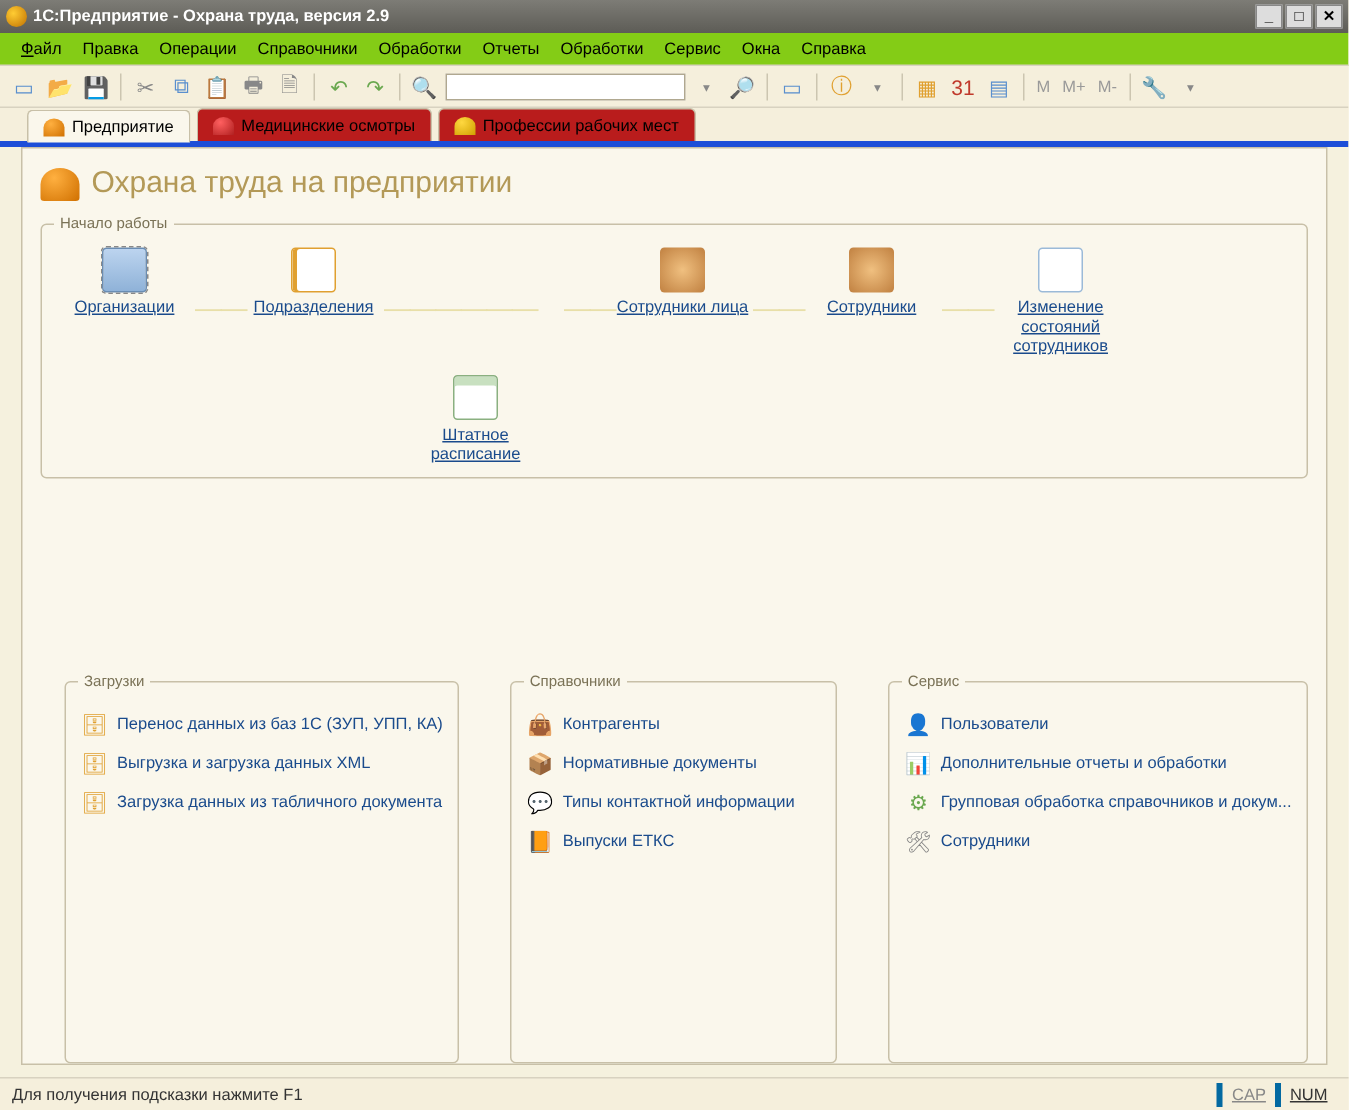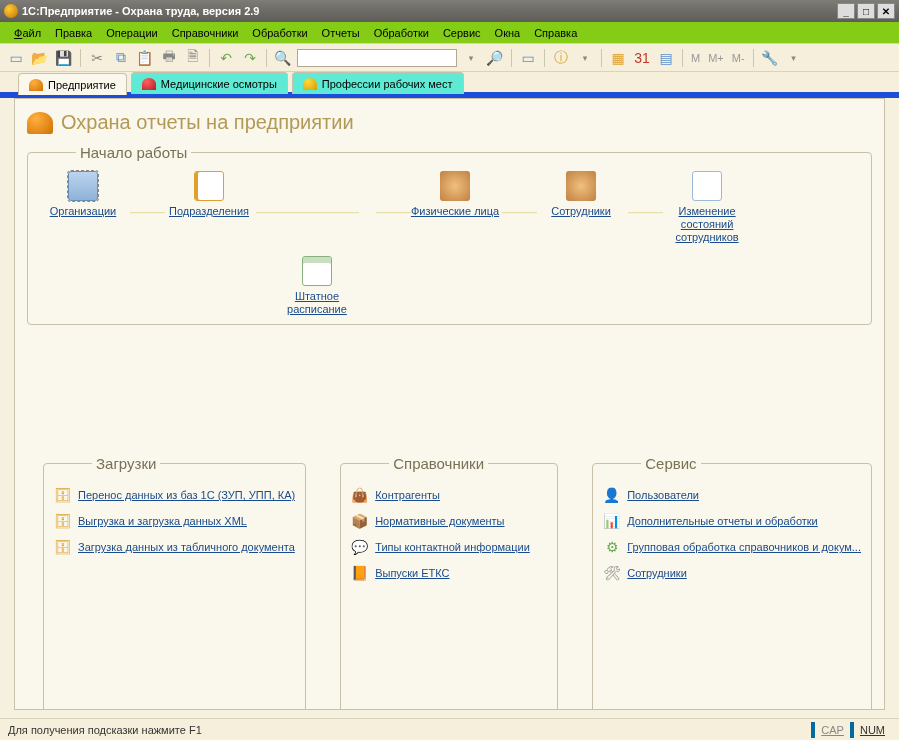--- a/index.html
+++ b/index.html
@@ -14,50 +14,50 @@
 .menubar { height: 22px; background: #84cc16; border-bottom: 1px solid #d8d2c0; display: flex; align-items: center; padding: 0 8px; gap: 2px; }
 .menubar .menu-item { padding: 2px 6px; cursor: pointer; }
 .underline { text-decoration: underline; }
 
 .toolbar { height: 28px; background: #f5efdc; border-bottom: 1px solid #d8d2c0; display: flex; align-items: center; padding: 0 6px; gap: 4px; }
 .tbtn { width: 20px; height: 20px; display: flex; align-items: center; justify-content: center; cursor: pointer; border-radius: 2px; font-size: 14px; }
 .tsep { width: 1px; height: 18px; background: #ccc5b0; margin: 0 2px; }
 .combo { width: 160px; height: 18px; border: 1px solid #b0a890; background: #fff; }
 .mtxt { color: #999; font-size: 11px; padding: 0 2px; cursor: pointer; }
 
-.tabs-row { height: 26px; background: #f5efdc; display: flex; padding: 0 18px; gap: 4px; border-bottom: 6px solid #1d4ed8; }
-.tab { height: 22px; border: 1px solid #c8c0a8; border-bottom: none; border-radius: 4px 4px 0 0; background: #5eead4; display: flex; align-items: center; padding: 0 10px; cursor: pointer; gap: 5px; }
+.tabs-row { height: 26px; background: #f5efdc; display: flex; align-items: flex-end; padding: 0 18px; gap: 4px; border-bottom: 4px solid #1d4ed8; }
+.tab { height: 22px; border: 1px solid #c8c0a8; border-bottom: none; border-radius: 4px 4px 0 0; background: #b91c1c; display: flex; align-items: center; padding: 0 10px; cursor: pointer; gap: 5px; }
 .tab.active { background: #faf7ec; position: relative; top: 1px; }
 .tab-icon { width: 14px; height: 12px; border-radius: 50% 50% 0 0; }
 .tab-icon.orange { background: radial-gradient(circle at 35% 30%, #ffb040, #d07000); }
 .tab-icon.red { background: radial-gradient(circle at 35% 30%, #ff6060, #b02020); }
 .tab-icon.yellow { background: radial-gradient(circle at 35% 30%, #ffd840, #d0a000); }
 
 .content { background: #faf7ec; border: 1px solid #c8c0a8; margin: 0 14px 6px; height: 612px; padding: 8px 12px; overflow: hidden; }
 .page-title { display: flex; align-items: center; gap: 8px; margin: 4px 0 10px; }
 .page-title .helmet { width: 26px; height: 22px; border-radius: 50% 50% 10% 10%; background: radial-gradient(circle at 35% 30%, #ffb040, #d07000); }
 .page-title h1 { font-size: 20px; font-weight: normal; color: #b39957; }
 
 fieldset.group { border: 1px solid #c8c0a8; border-radius: 4px; padding: 10px 8px 8px; margin-bottom: 10px; }
-fieldset.group legend { color: #7a7256; padding: 0 4px; font-size: 15px; margin-left: 40px; }
+fieldset.group legend { color: #7a7256; padding: 0 4px; font-size: 10px; }
 
 .flow { display: flex; align-items: flex-start; gap: 0; position: relative; }
 .flow-item { display: flex; flex-direction: column; align-items: center; width: 94px; text-align: center; }
 .flow-item .ico { width: 30px; height: 30px; margin-bottom: 4px; display: flex; align-items: center; justify-content: center; border-radius: 3px; }
 .flow-item.sel .ico { outline: 1px dashed #888; }
 .flow-item a { color: #1a4b8c; text-decoration: underline; cursor: pointer; line-height: 13px; }
 .conn { color: #e8dfa8; font-size: 18px; align-self: center; margin-top: 8px; letter-spacing: -3px; }
 .flow-branch { margin-left: 234px; margin-top: 12px; }
 
 .cols { display: flex; gap: 18px; margin-top: 130px; }
 .col { flex: 1; padding-left: 16px; }
 .col fieldset { height: 260px; }
 .link-row { display: flex; align-items: center; gap: 6px; padding: 4px 2px; }
 .link-row .lico { width: 18px; height: 18px; display: flex; align-items: center; justify-content: center; font-size: 14px; }
-.link-row a { color: #1a4b8c; text-decoration: underline; cursor: pointer; white-space: nowrap; overflow: hidden; text-overflow: ellipsis; text-align: right; }
+.link-row a { color: #1a4b8c; cursor: pointer; white-space: nowrap; overflow: hidden; text-overflow: ellipsis; text-align: right; }
 
 .statusbar { height: 22px; background: #f5efdc; border-top: 1px solid #d8d2c0; display: flex; align-items: center; padding: 0 8px; position: absolute; bottom: 0; width: 899px; }
 .statusbar .hint { flex: 1; color: #333; }
 .statusbar .ind { padding: 2px 6px; color: #888; border-left: 4px solid #0369a1; text-decoration: underline; }
 .statusbar .ind.on { color: #333; }
 
 
 .ic-building { background: linear-gradient(#bcd4ef, #8fb2d8); border: 1px solid #6a8db3; }
 .ic-list { background: #fff; border: 1px solid #e0a030; box-shadow: inset 3px 0 #e0a030; }
 .ic-people { background: radial-gradient(circle, #f0c080, #c08040); border-radius: 50%; }
@@ -137,40 +137,40 @@
   </div>
   <div class="tab">
     <div class="tab-icon yellow"></div>
     <span>Профессии рабочих мест</span>
   </div>
 </div>
 
 <div class="content">
   <div class="page-title">
     <div class="helmet"></div>
-    <h1>Охрана отчеты на предприятии</h1>
+    <h1>Охрана труда на предприятии</h1>
   </div>
 
   <fieldset class="group">
     <legend>Начало работы</legend>
     <div class="flow">
       <div class="flow-item sel">
         <div class="ico ic-building"></div>
         <a>Организации</a>
       </div>
       <span class="conn">— —</span>
       <div class="flow-item">
         <div class="ico ic-list"></div>
         <a>Подразделения</a>
       </div>
       <span class="conn" style="width:120px">— — — — — —</span>
       <span class="conn">— —</span>
       <div class="flow-item">
         <div class="ico ic-people"></div>
-        <a>Физические лица</a>
+        <a>Сотрудники лица</a>
       </div>
       <span class="conn">— —</span>
       <div class="flow-item">
         <div class="ico ic-people"></div>
         <a>Сотрудники</a>
       </div>
       <span class="conn">— —</span>
       <div class="flow-item">
         <div class="ico ic-doc"></div>
         <a>Изменение состояний сотрудников</a>

